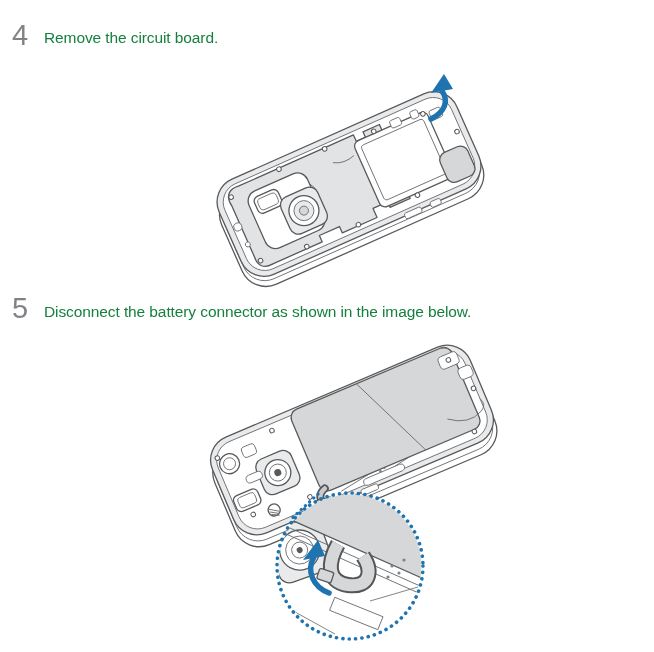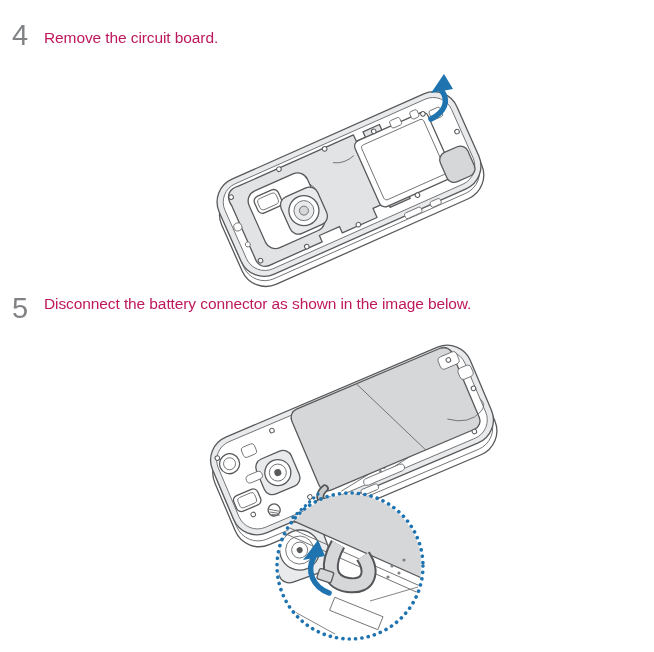--- a/index.html
+++ b/index.html
@@ -7,21 +7,21 @@
     width:654px;height:652px;position:relative;overflow:hidden;
     background:#ffffff;
     font-family:"Liberation Sans", sans-serif;
   }
   .step-num{
     position:absolute;left:12px;
     font-size:29px;line-height:1;color:#808285;font-weight:400;
   }
   .step-text{
     position:absolute;left:44px;
-    font-size:15.5px;line-height:1.2;color:#be185d;font-weight:500;
+    font-size:15.5px;line-height:1.2;color:#15803d;font-weight:500;
     letter-spacing:-0.1px;
   }
   svg.art{position:absolute;left:0;top:0;}
   
   .ln{stroke:#58595b;stroke-width:1.3;fill:none;stroke-linejoin:round;}
   .ln-thin{stroke:#6d6e71;stroke-width:0.85;fill:none;stroke-linejoin:round;}
   .f-none{fill:none;}
   .f-white{fill:#ffffff;}
   .f-light{fill:#e9eaeb;}
   .f-plate{fill:#e2e3e5;}
@@ -36,21 +36,21 @@
   .dotted-ring{stroke-width:3.6;fill:none;stroke-dasharray:0.1 6.3;stroke-linecap:round;}
   .dotted-line{stroke-width:3.2;fill:none;stroke-dasharray:0.1 5.6;stroke-linecap:round;}
 </style>
 </head>
 <body style="background: rgb(255, 255, 255);">
 
 <span class="step-num" style="top:21px">4</span>
 <span class="step-text" style="top:29px">Remove the circuit board.</span>
 
 <span class="step-num" style="top:294px">5</span>
-<span class="step-text" style="top:295px">Disconnect the battery connector as shown in the image below.</span>
+<span class="step-text" style="top:303px">Disconnect the battery connector as shown in the image below.</span>
 
 <svg class="art" width="654" height="652" viewBox="0 0 654 652">
 
   <defs>
     <clipPath id="calloutClip">
         <circle cx="350" cy="566" r="71.5"></circle>
       </clipPath>
   </defs>
 
   <g>

